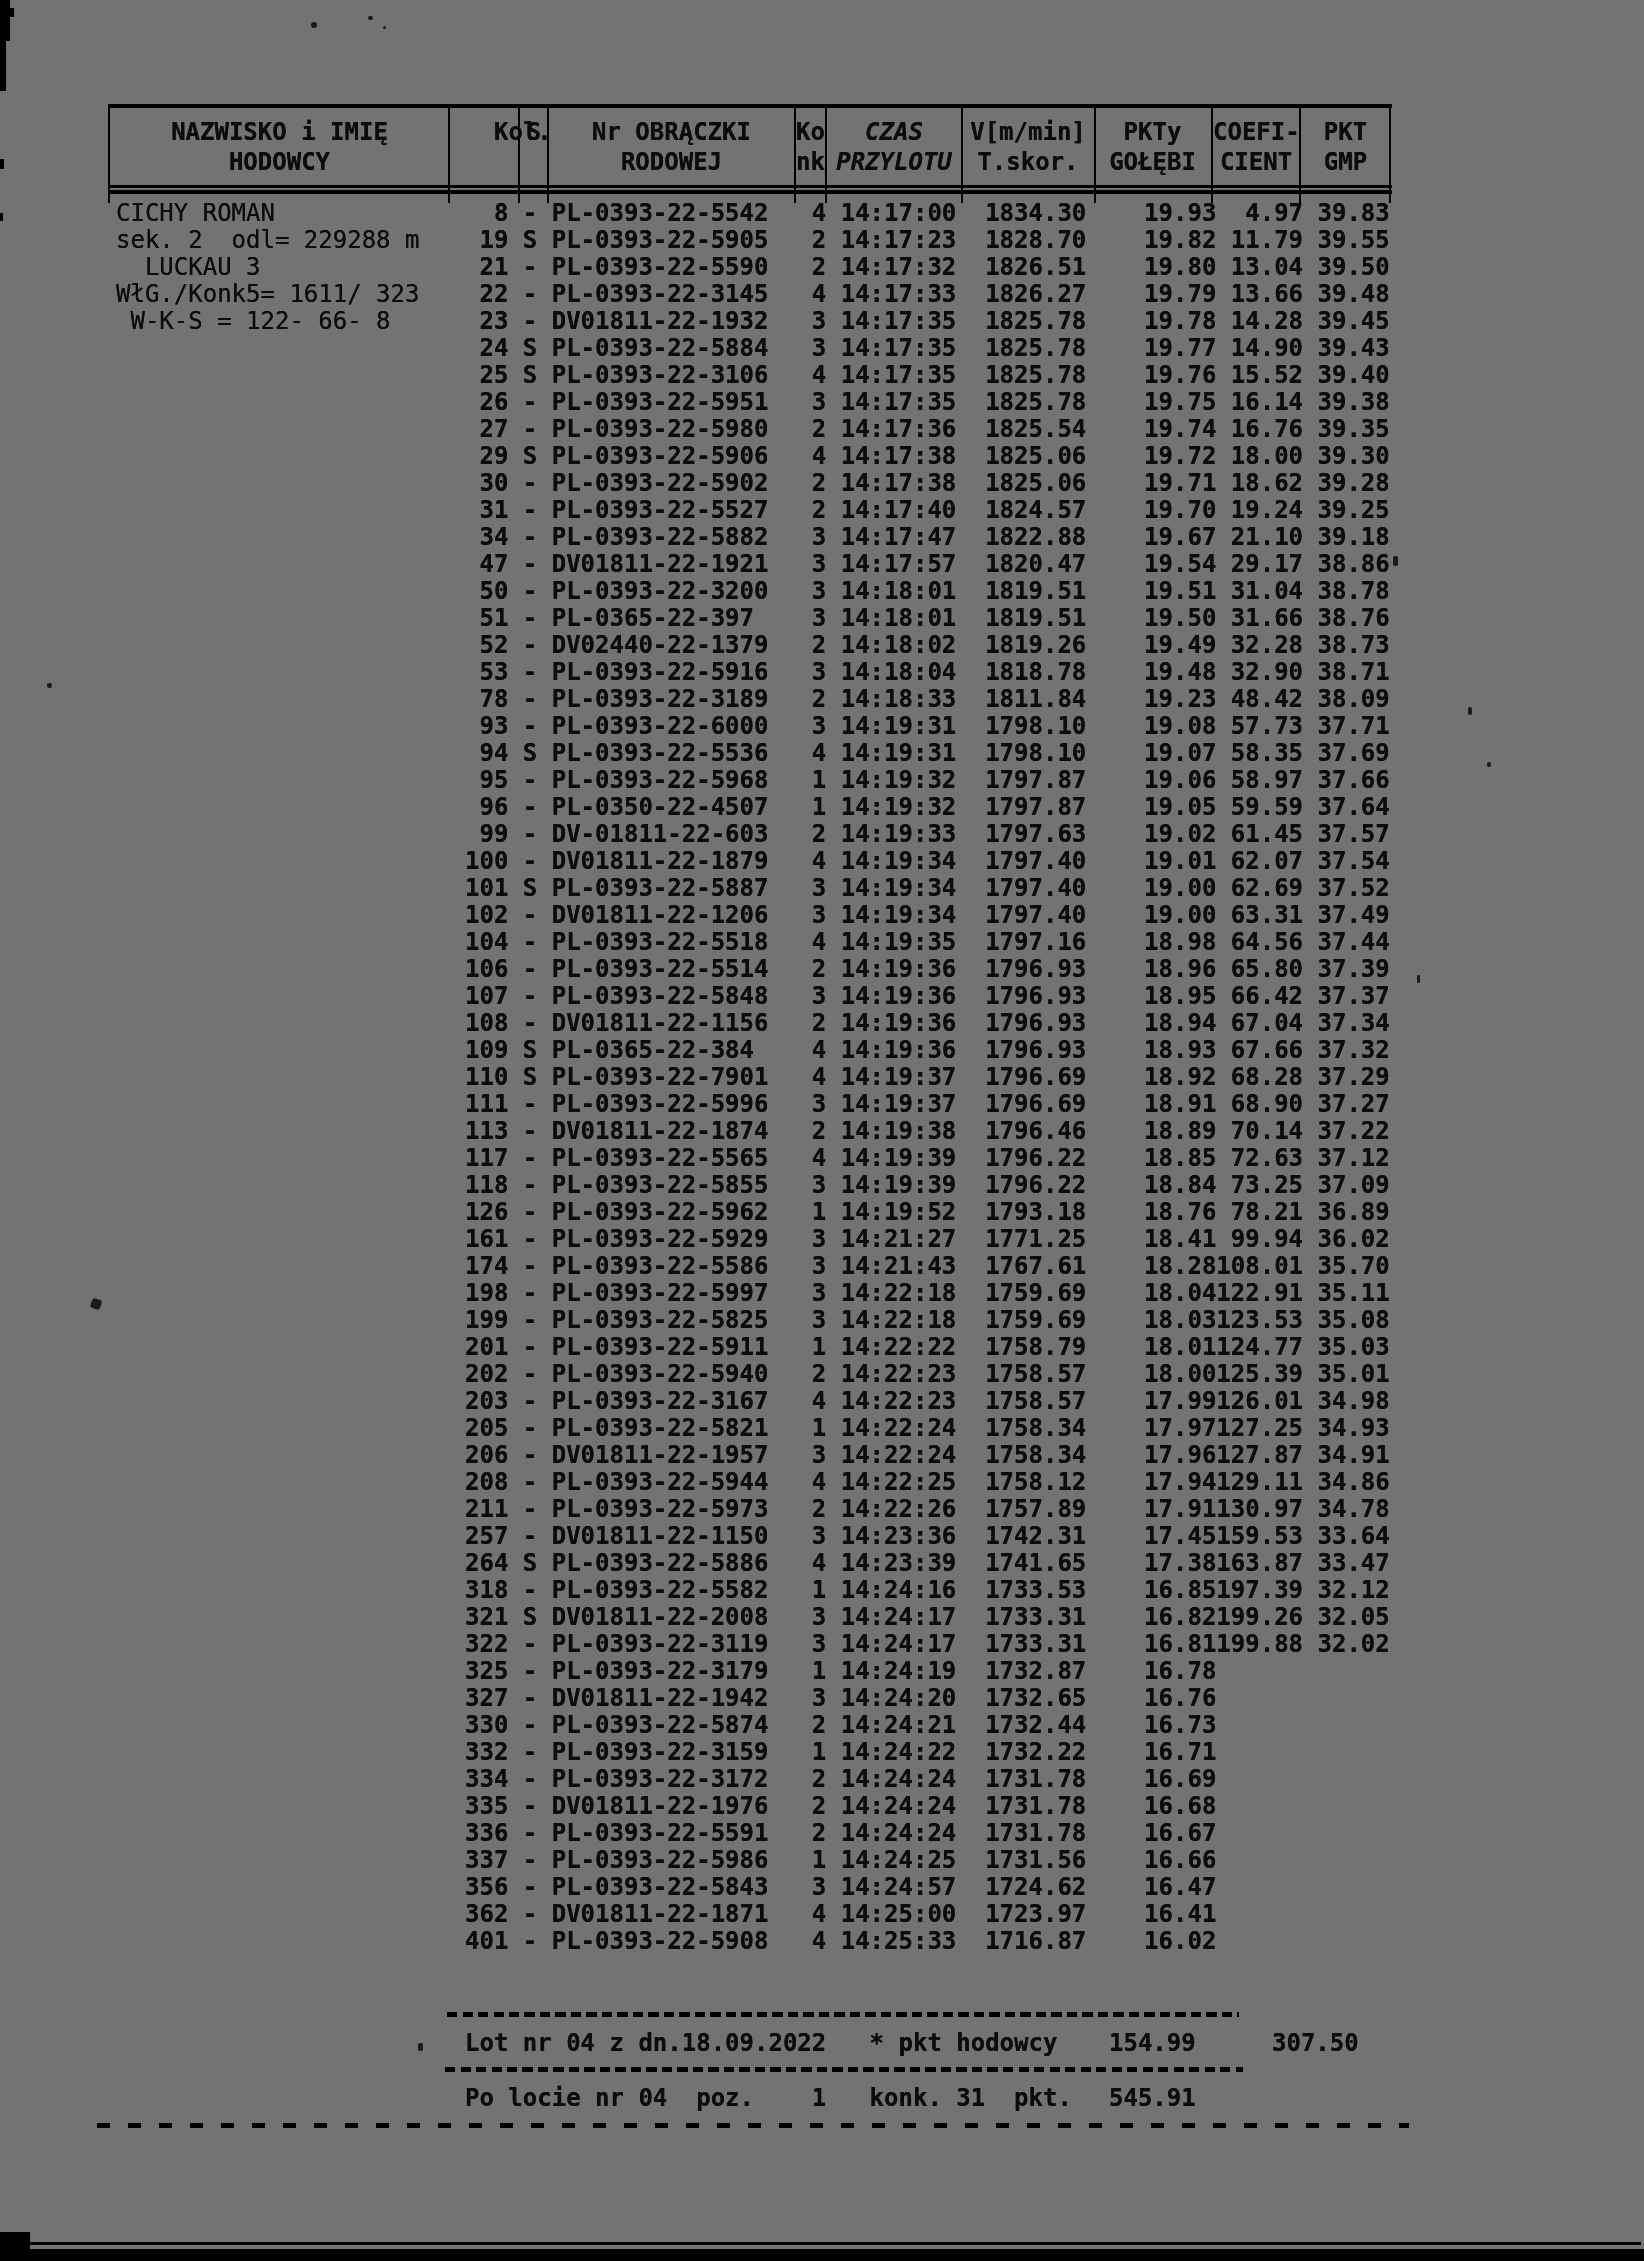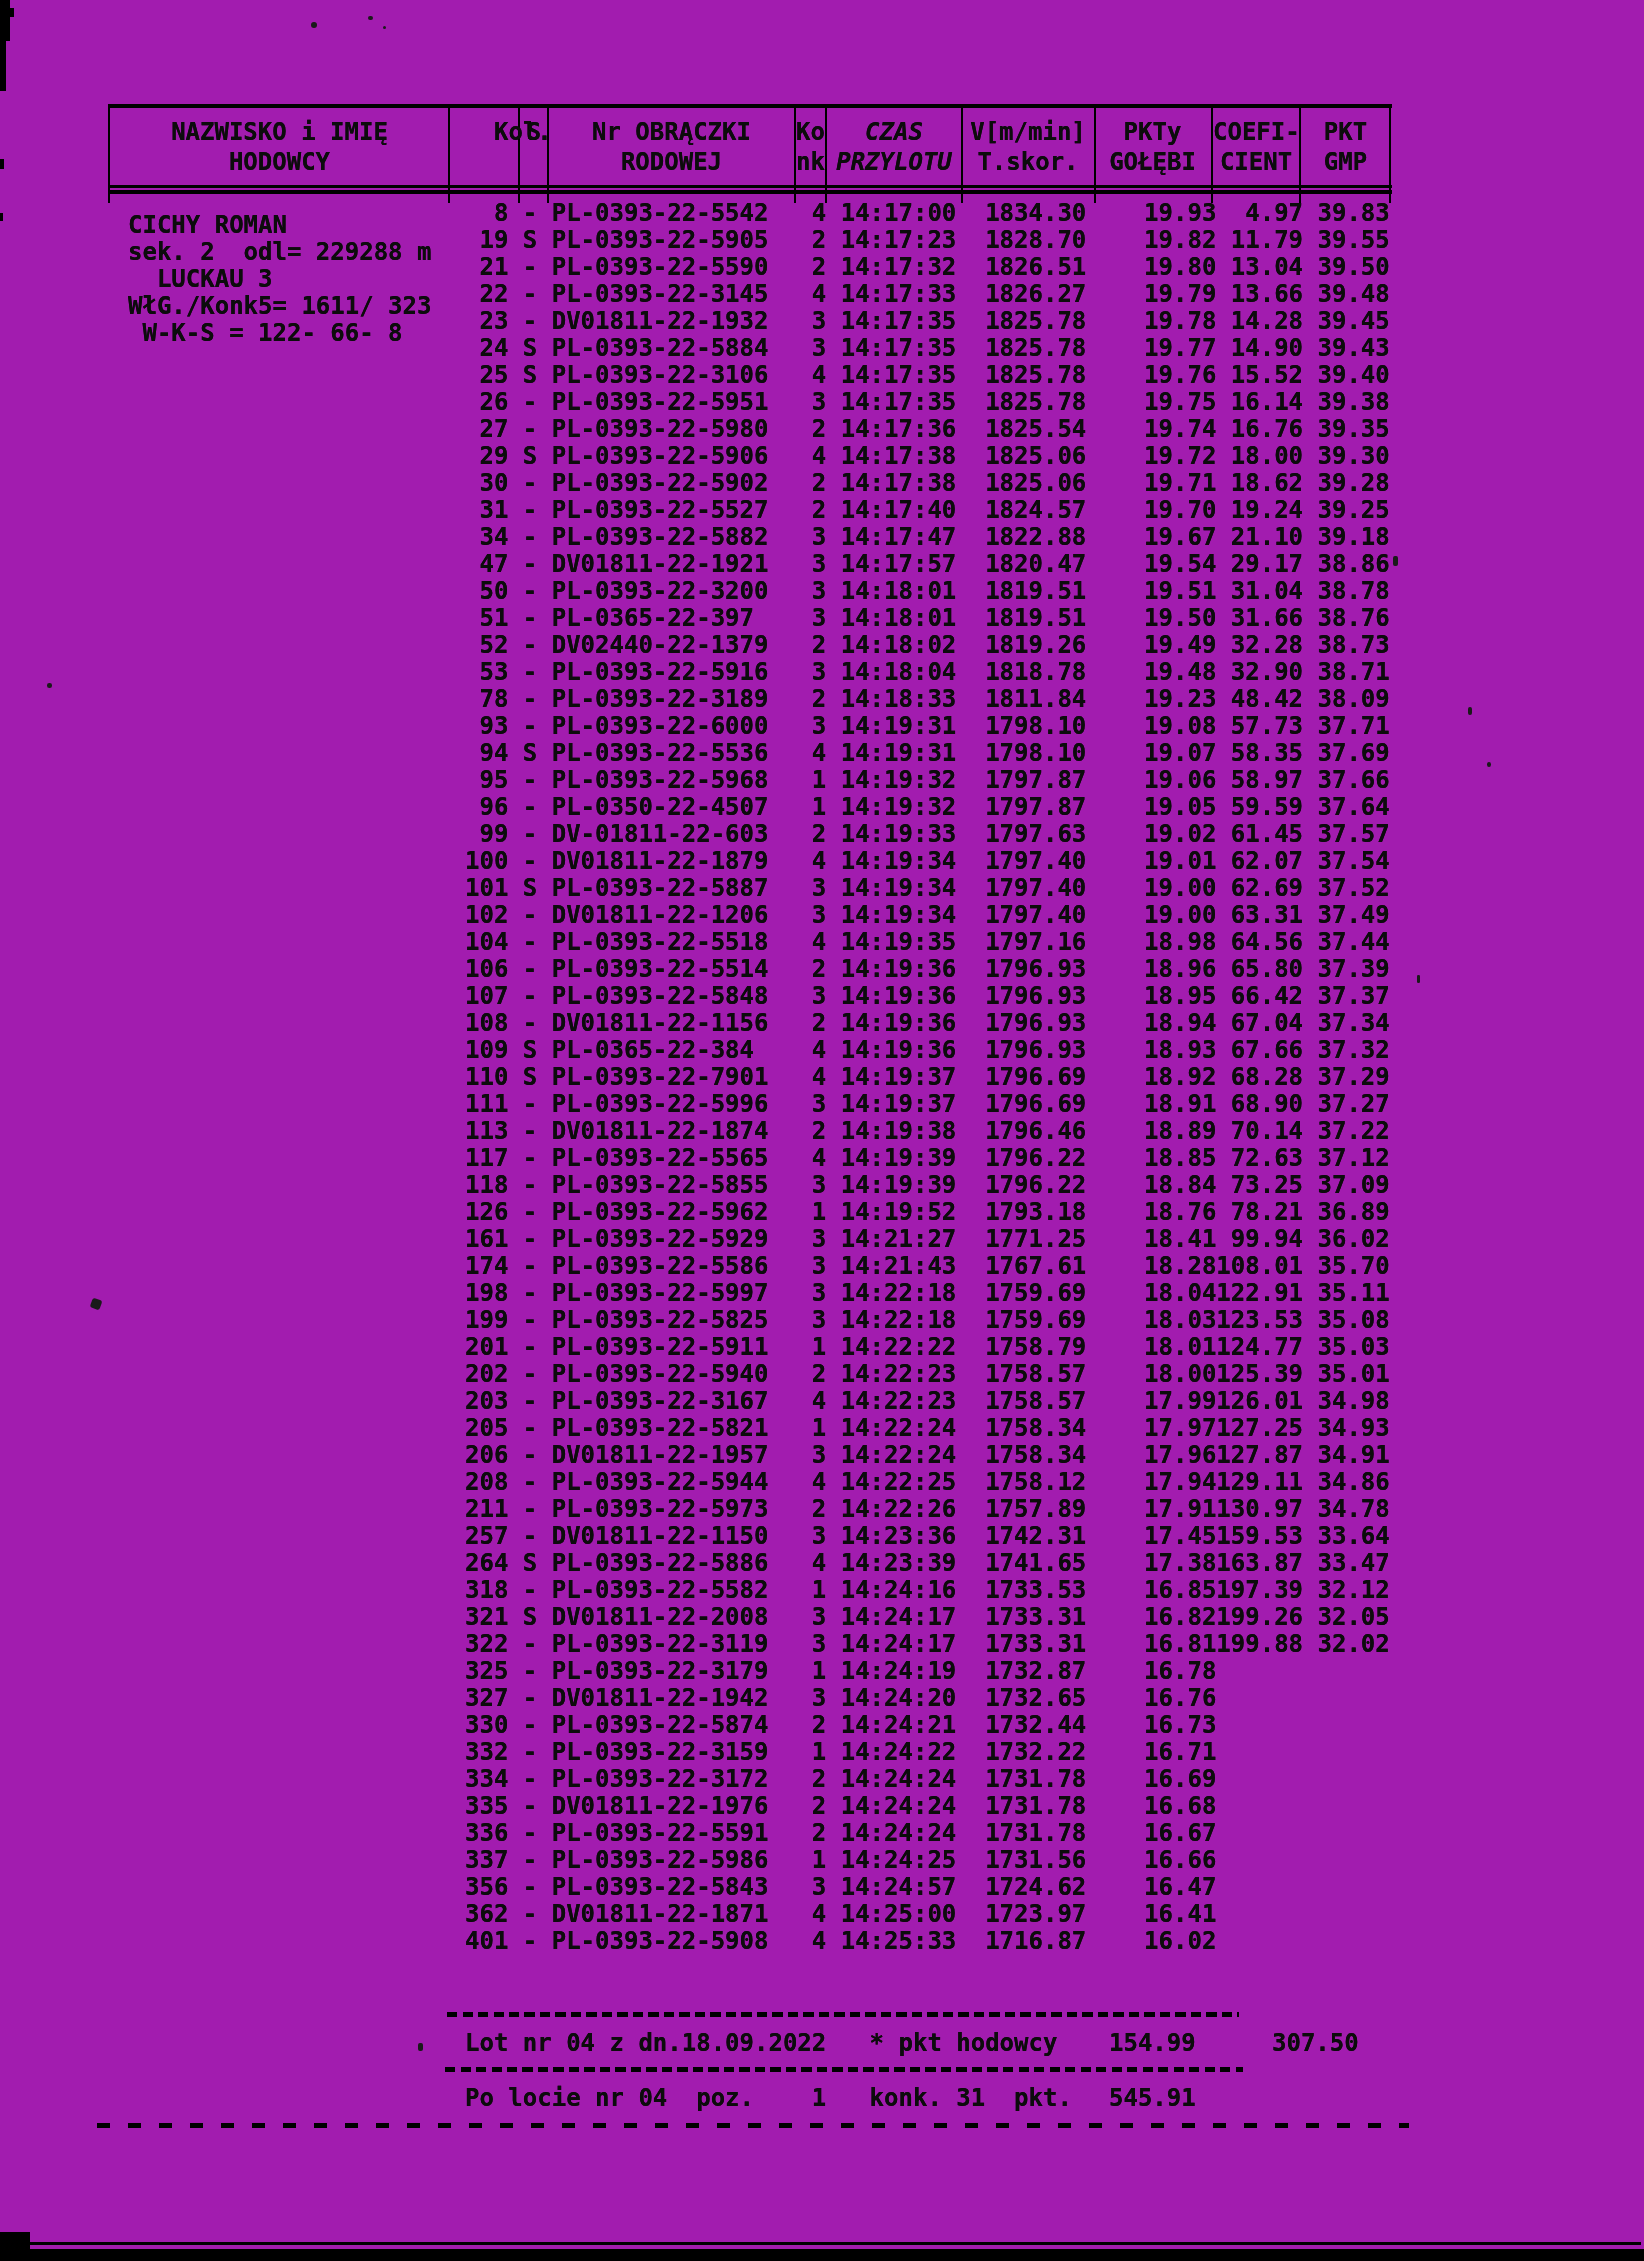--- a/index.html
+++ b/index.html
@@ -10,38 +10,38 @@
     text-shadow:0 0 0.4px rgba(0,0,0,.85);
   }
   
   .hline,.vline,.band{position:absolute;background:#000;}
   .hdr-cell{position:absolute;top:104px;height:81px;text-align:center;
     font-size:24px;line-height:30px;padding-top:13px;box-sizing:border-box;overflow:visible;}
   .hdr-cell div{white-space:pre;}
   
   #rows{position:absolute;left:465px;top:200px;}
   .row{height:27px;font-size:24px;line-height:27px;white-space:pre;}
-  #breeder{position:absolute;left:116px;top:200px;margin:12px;
-    font-family:inherit;font-weight:700;font-size:24px;line-height:27px;white-space:pre;}
+  #breeder{position:absolute;left:116px;top:200px;margin:0;
+    font-family:inherit;font-weight:400;font-size:24px;line-height:27px;white-space:pre;}
   
   .sep{position:absolute;height:4.5px;
     background:repeating-linear-gradient(90deg,#000 0 10.3px,transparent 10.3px 15.5px);}
   .sep1{left:447px;top:2012px;width:792px;}
   .sep2{left:445px;top:2067px;width:798px;}
   .fline{position:absolute;font-size:24px;line-height:27px;white-space:pre;}
   .dashes-bottom{position:absolute;left:97px;top:2123px;width:1312px;height:4.5px;
     background:repeating-linear-gradient(90deg,#000 0 13px,transparent 13px 31px);}
   
   .art{position:absolute;background:#000;}
   .speck{position:absolute;background:#1a1a1a;border-radius:50%;}
 </style>
 </head>
 <body>
 
-<div class="page" style="background: #a21caf; color: rgb(12, 12, 12);">
+<div class="page" style="background: #737373; color: rgb(12, 12, 12);">
 
   <div class="hline" style="left:108px;top:104px;width:1284px;height:3.9px;"></div>
   <div class="band" style="left:108px;top:185px;width:1284px;height:2.6px;"></div>
   <div class="band" style="left:108px;top:190px;width:1284px;height:3.9px;"></div>
   <div id="vlines">
       <div class="vline" style="left: 108px; top: 104px; width: 1.9px; height: 99px;"></div>
       <div class="vline" style="left: 448px; top: 104px; width: 1.9px; height: 99px;"></div>
       <div class="vline" style="left: 518px; top: 104px; width: 1.9px; height: 99px;"></div>
       <div class="vline" style="left: 547px; top: 104px; width: 1.9px; height: 99px;"></div>
       <div class="vline" style="left: 794px; top: 104px; width: 1.9px; height: 99px;"></div>

